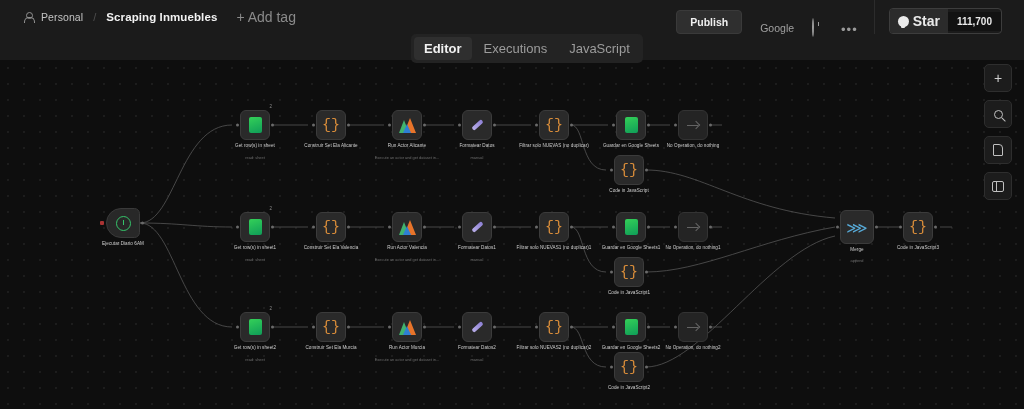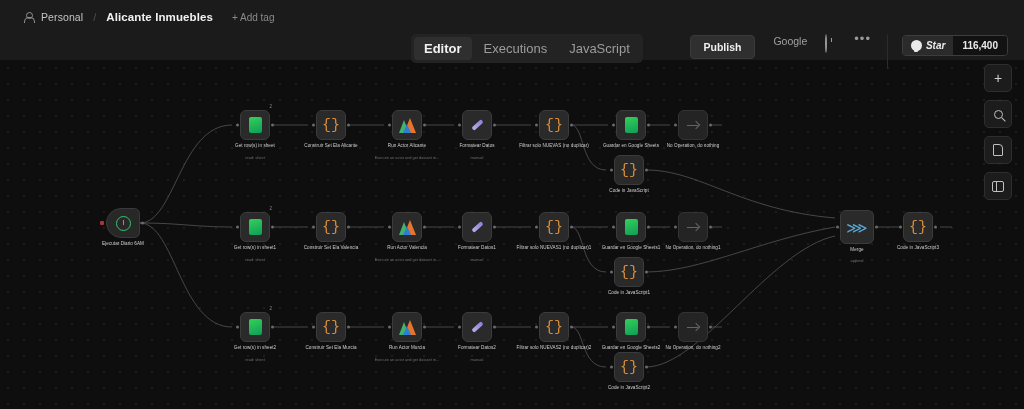--- a/index.html
+++ b/index.html
@@ -25,34 +25,34 @@
     content: ""; position: absolute; top: 0px; left: 3px; width: 5px; height: 5px;
     border: 1px solid #b9b9b9; border-radius: 50%;
   }
   .person-icon::after {
     content: ""; position: absolute; bottom: 0px; left: 1px; width: 9px; height: 5px;
     border: 1px solid #b9b9b9; border-bottom: none; border-radius: 5px 5px 0 0;
   }
   .crumb-personal { font-size: 10.5px; color: #c3c3c3; letter-spacing: .1px; }
   .crumb-sep { font-size: 11px; color: #4f4f4f; margin: 0 3px; }
   .crumb-title { font-size: 11.5px; color: #f2f2f2; font-weight: bold; letter-spacing: .1px; }
-  .add-tag { font-size: 10px; color: #8a8a8a; margin-left: 12px; }
-
-  .hdr-right { position: absolute; right: 2px; top: 0; height: 34px; display: flex; align-items: flex-start; margin-top: 35px; }
+  .add-tag { font-size: 14px; color: #8a8a8a; margin-left: 12px; }
+
+  .hdr-right { position: absolute; right: 8px; top: 0; height: 34px; display: flex; align-items: flex-end; }
   .publish-btn {
     background: #2f2f2f; color: #f0f0f0; font-size: 10.5px; font-weight: bold;
     padding: 5px 13px; border-radius: 4px; border: 1px solid #3a3a3a;
   }
   .saved-txt { font-size: 10.5px; color: #a0a0a0; margin-left: 18px; }
   .hist-btn { margin-left: 18px; width: 15px; height: 15px; position: relative; }
   .dots-btn { margin-left: 14px; font-size: 13px; color: #9a9a9a; letter-spacing: 1px; line-height: 8px; }
   .hdr-div { width: 1px; height: 34px; background: #2c2c2c; margin-left: 16px; }
   .star-wrap { display: flex; align-items: center; margin: 0 14px 0 14px; border-radius: 4px; overflow: hidden; border: 1px solid #3d3d3d; }
   .star-left { display: flex; align-items: center; gap: 4px; background: #2b2b2b; padding: 4px 8px; }
-  .star-label { font-size: 10px; color: #eaeaea; font-weight: bold; font-style: italic; }
+  .star-label { font-size: 14px; color: #eaeaea; font-weight: bold; }
   .star-count { background: #121212; color: #eaeaea; font-size: 10px; font-weight: bold; padding: 4px 9px; }
 
   
   .tabbar {
     position: absolute; top: 34px; left: 0; width: 1024px; height: 26px;
     background: #1b1b1b; z-index: 29;
   }
   .tabs {
     position: absolute; left: 411px; top: 34px;
     display: flex; align-items: center; gap: 2px;
@@ -163,36 +163,36 @@
 </head>
 <body>
 
 <div id="app">
 
   <div class="header">
     <div class="hdr-left">
       <span class="person-icon"></span>
       <span class="crumb-personal">Personal</span>
       <span class="crumb-sep">/</span>
-      <span class="crumb-title">Alicante Inmuebles</span>
+      <span class="crumb-title">Scraping Inmuebles</span>
       <span class="add-tag">+ Add tag</span>
     </div>
 
     <div class="hdr-right">
       <div class="publish-btn">Publish</div>
       <div class="saved-txt">Google</div>
       <div class="hist-btn"><span class="hist-ic"></span></div>
       <div class="dots-btn">•••</div>
       <div class="hdr-div"></div>
       <div class="star-wrap">
         <div class="star-left">
           <span class="gh"></span>
           <span class="star-label">Star</span>
         </div>
-        <div class="star-count">116,400</div>
+        <div class="star-count">111,700</div>
       </div>
     </div>
   </div>
 
   <div class="tabbar"></div>
   <div class="tabs">
     <div class="tab active">Editor</div>
     <div class="tab">Executions</div>
     <div class="tab">JavaScript</div>
   </div>

